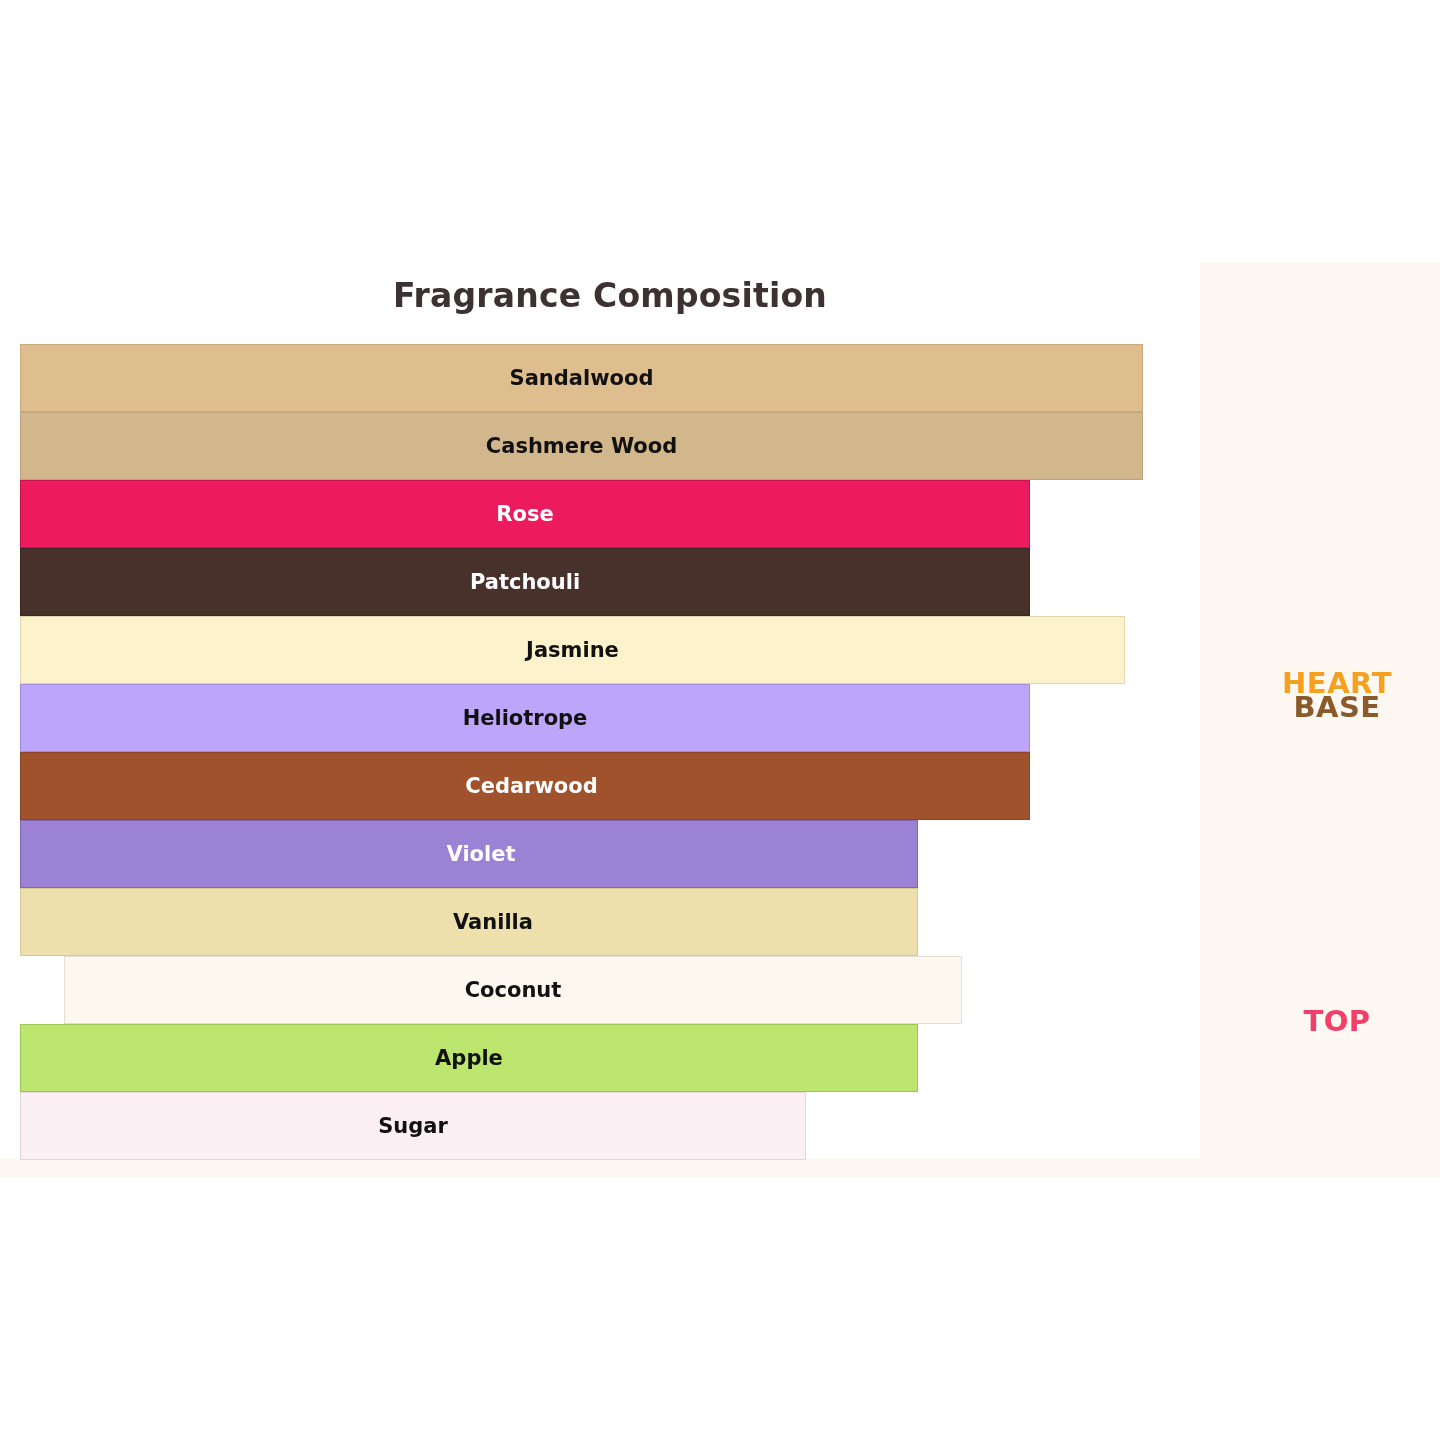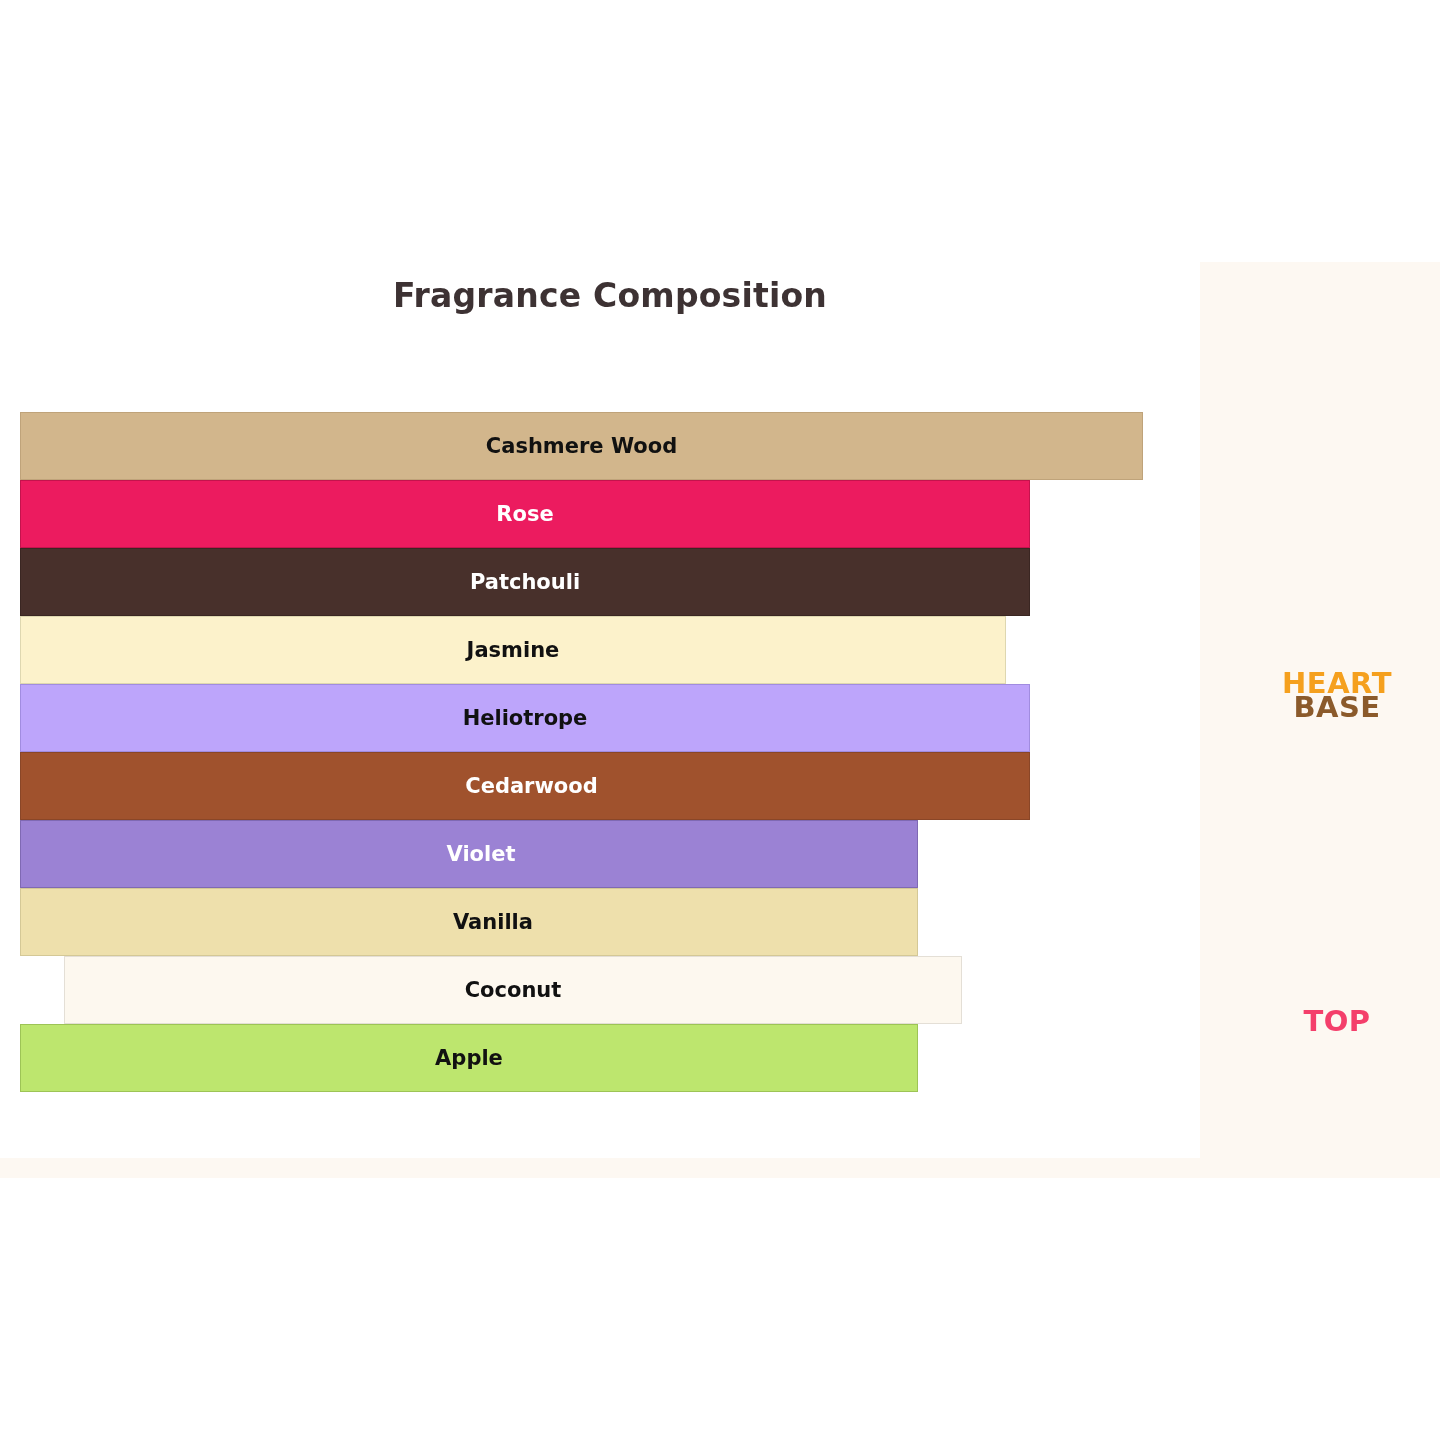--- a/index.html
+++ b/index.html
@@ -90,49 +90,55 @@
 </head>
 <body>
 
 <div id="figure">
 
   <div id="plot-panel"></div>
 
   <div id="chart-title">Fragrance Composition</div>
 
   <div id="bars">
+      <div class="bar-row" style="top: 82px; width: 1123px; background: rgb(222, 189, 142); border-color: rgb(203, 171, 126);">
+        <span class="bar-label" style="color: rgb(17, 17, 17);">Sandalwood</span>
+      </div>
       <div class="bar-row" style="top: 150px; width: 1123px; background: rgb(210, 182, 140); border-color: rgb(191, 163, 122);">
         <span class="bar-label" style="color: rgb(17, 17, 17);">Cashmere Wood</span>
       </div>
       <div class="bar-row" style="top: 218px; width: 1010px; background: rgb(236, 27, 95); border-color: rgb(196, 19, 77);">
         <span class="bar-label" style="color: rgb(255, 255, 255);">Rose</span>
       </div>
       <div class="bar-row" style="top: 286px; width: 1010px; background: rgb(72, 48, 43); border-color: rgb(58, 38, 34);">
         <span class="bar-label" style="color: rgb(255, 255, 255);">Patchouli</span>
       </div>
-      <div class="bar-row" style="top: 354px; width: 986px; background: rgb(252, 242, 203); border-color: rgb(222, 215, 176);">
+      <div class="bar-row" style="top: 354px; width: 1105px; background: rgb(252, 242, 203); border-color: rgb(222, 215, 176);">
         <span class="bar-label" style="color: rgb(17, 17, 17);">Jasmine</span>
       </div>
       <div class="bar-row" style="top: 422px; width: 1010px; background: rgb(189, 165, 251); border-color: rgb(161, 140, 224);">
         <span class="bar-label" style="color: rgb(17, 17, 17);">Heliotrope</span>
       </div>
       <div class="bar-row" style="top: 490px; width: 1010px; background: rgb(160, 82, 45); border-color: rgb(138, 70, 39); padding-left: 13px;">
         <span class="bar-label" style="color: rgb(255, 255, 255);">Cedarwood</span>
       </div>
       <div class="bar-row" style="top: 558px; width: 898px; background: rgb(155, 130, 212); border-color: rgb(127, 105, 179); padding-left: 24px;">
         <span class="bar-label" style="color: rgb(255, 255, 255);">Violet</span>
       </div>
       <div class="bar-row" style="top: 626px; width: 898px; background: rgb(238, 224, 172); border-color: rgb(212, 200, 150); padding-left: 48px;">
         <span class="bar-label" style="color: rgb(17, 17, 17);">Vanilla</span>
       </div>
       <div class="bar-row" style="top: 694px; width: 898px; background: rgb(253, 248, 239); border-color: rgb(228, 223, 214); margin-left: 44px;">
         <span class="bar-label" style="color: rgb(17, 17, 17);">Coconut</span>
       </div>
       <div class="bar-row" style="top: 762px; width: 898px; background: rgb(189, 230, 110); border-color: rgb(157, 196, 86);">
         <span class="bar-label" style="color: rgb(17, 17, 17);">Apple</span>
       </div>
+      <div class="bar-row" style="top: 830px; width: 786px; background: rgb(253, 240, 244); border-color: rgb(228, 214, 218);">
+        <span class="bar-label" style="color: rgb(17, 17, 17);">Sugar</span>
+      </div>
     </div>
 
   <div class="stage-label" id="stage-heart">HEART</div>
   <div class="stage-label" id="stage-base">BASE</div>
   <div class="stage-label" id="stage-top">TOP</div>
 
 </div>
 
 </body></html>

